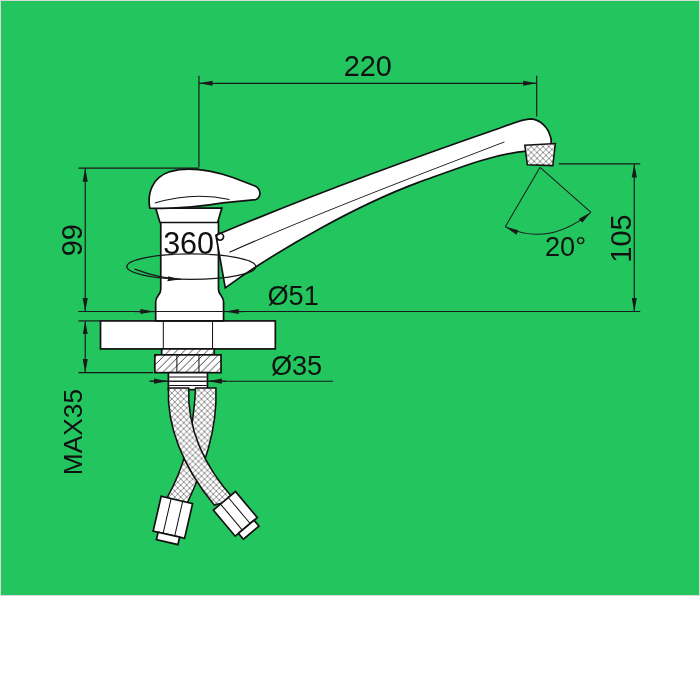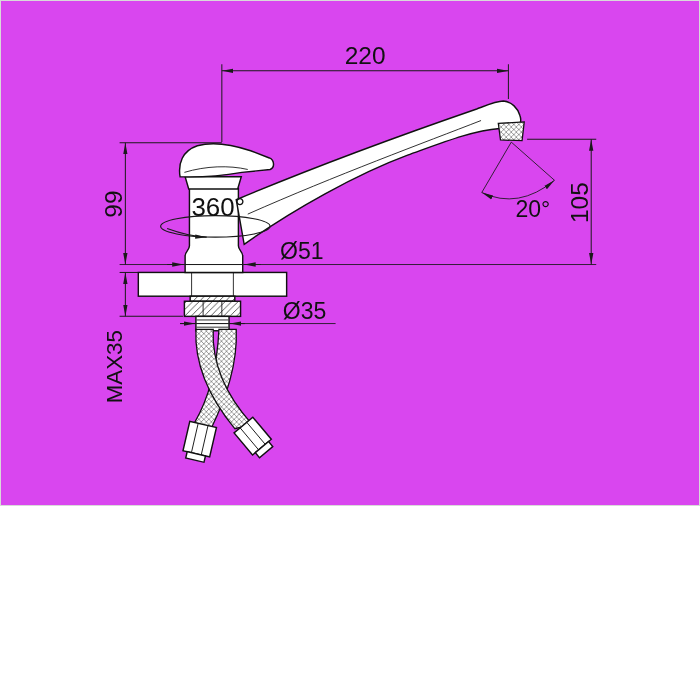--- a/index.html
+++ b/index.html
@@ -3,23 +3,23 @@
 <meta charset="utf-8">
 <style>
   html, body {
     margin: 0;
     padding: 0;
     background: #ffffff;
     font-family: "Liberation Sans", sans-serif;
   }
   .stage {
     width: 700px;
-    height: 506px;
+    height: 596px;
     box-sizing: border-box;
-    background: #d946ef;
+    background: #22c55e;
     border: 1px solid #d9d9d9;
     position: relative;
   }
   svg { display: block; width: 100%; height: 100%; }
   .dim-line   { stroke: #1a1a1a; stroke-width: 1.4; fill: none; }
   .thin-line  { stroke: #1a1a1a; stroke-width: 1.2; fill: none; }
   .part       { stroke: #111111; stroke-width: 2; fill: #ffffff; }
   .part-thin  { stroke: #111111; stroke-width: 1.2; fill: none; }
   .hatched    { stroke: #111111; stroke-width: 2; }
   .dim-text   { fill: #111111; font-family: "Liberation Sans", sans-serif; }

